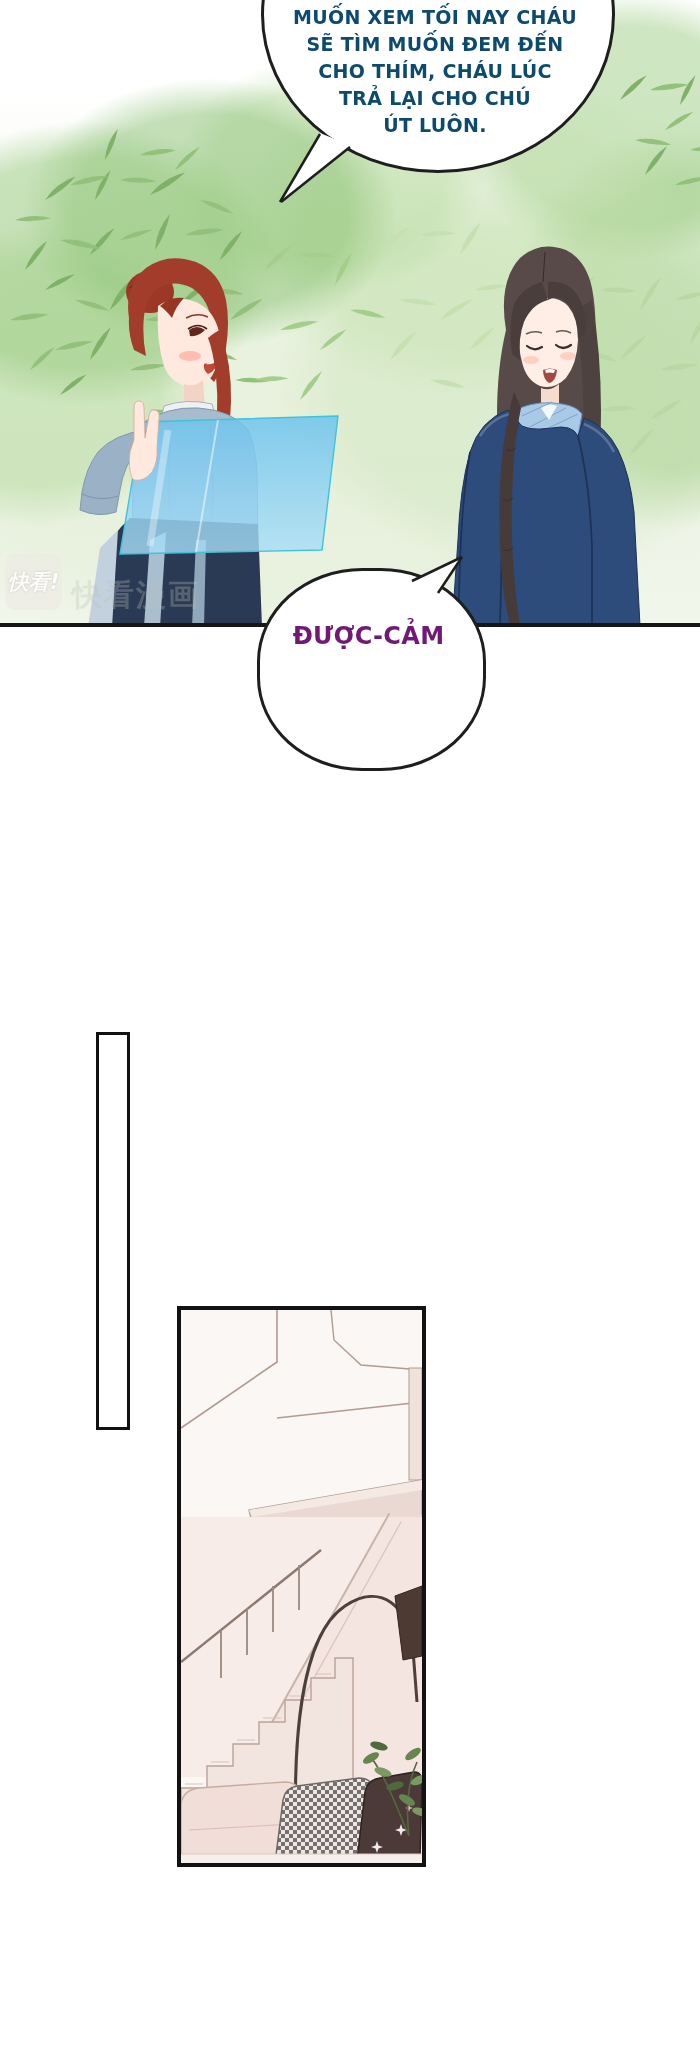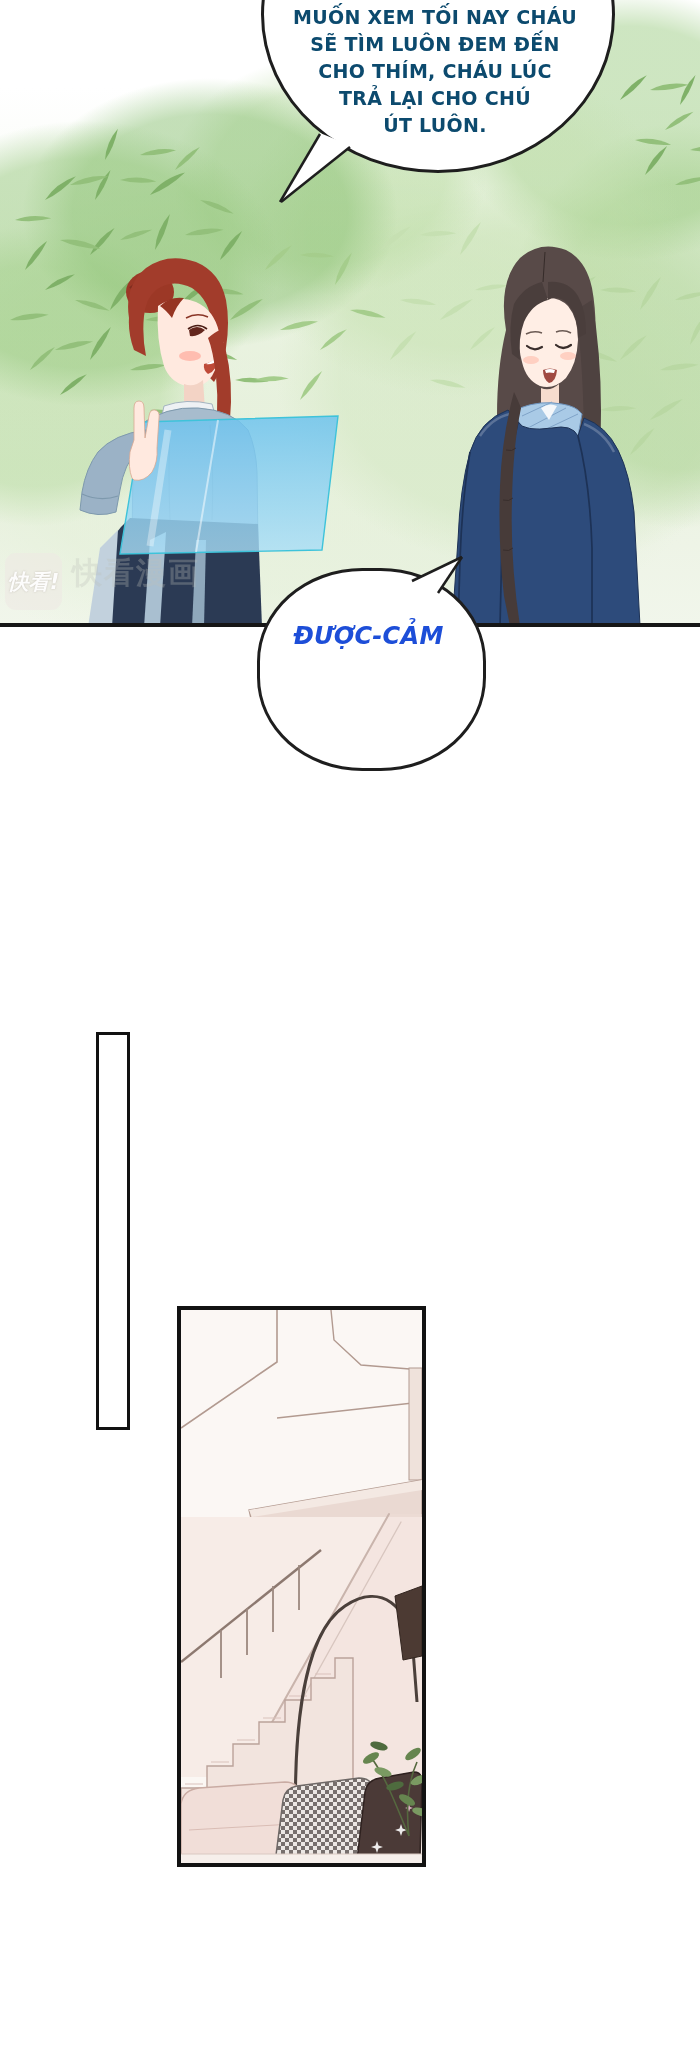--- a/index.html
+++ b/index.html
@@ -21,29 +21,29 @@
   #garden-svg{position:absolute;left:0;top:0;}
   #panel1-border{position:absolute;left:0;top:623px;width:700px;height:4px;background:#161616;z-index:3;}
   
   .bubble{position:absolute;background:#ffffff;border:3px solid #1e1e1e;z-index:5;}
   #bubble1{left:261px;top:-144px;width:348px;height:311px;border-radius:50%;}
   #bubble1-text{position:absolute;left:261px;top:4px;width:348px;z-index:7;text-align:center;
     font-size:19px;font-weight:bold;letter-spacing:.3px;color:#0c4a6e;line-height:27px;}
   #bubble1-tail{position:absolute;left:0;top:0;z-index:6;}
   #bubble2{left:257px;top:568px;width:223px;height:197px;border-radius:46%;}
   #bubble2-text{position:absolute;left:257px;top:618px;width:223px;z-index:7;text-align:center;
-    font-size:24px;font-weight:bold;letter-spacing:.3px;color:#1d4ed8;line-height:36px;font-style:italic;}
+    font-size:24px;font-weight:bold;letter-spacing:.3px;color:#701a75;line-height:36px;}
   #bubble2-tail{position:absolute;left:0;top:0;z-index:6;}
   
   #watermark{position:absolute;left:5px;top:553px;z-index:4;display:flex;align-items:flex-start;text-align:center;}
   #wm-logo{width:57px;height:57px;border-radius:11px;background:rgba(238,233,227,.58);
     display:flex;align-items:center;justify-content:center;
     color:rgba(255,255,255,.95);font-weight:900;font-size:21px;font-style:italic;
     text-shadow:0 0 2px rgba(170,160,150,.6);}
-  #wm-ghost{margin:0 0 0 10px;font-size:30px;font-weight:900;letter-spacing:2px;
+  #wm-ghost{margin:22px 0 0 10px;font-size:30px;font-weight:900;letter-spacing:2px;
     color:rgba(188,192,186,.30);}
   
   #blank-strip{position:absolute;left:96px;top:1032px;width:28px;height:392px;
     background:#ffffff;border:3.5px solid #111111;z-index:2;}
   
   #interior-panel{position:absolute;left:177px;top:1306px;width:241px;height:553px;
     border:4px solid #121212;background:#fbf7f4;z-index:2;}
 </style>
 </head>
 <body>
@@ -215,21 +215,21 @@
   </div>
 
   <div id="bubble1" class="bubble"></div>
   <svg id="bubble1-tail" width="700" height="627" viewBox="0 0 700 627">
     <polygon points="320,133 352,146 280,203" fill="#ffffff"></polygon>
     <line x1="320" y1="134" x2="280" y2="202" stroke="#1e1e1e" stroke-width="2.5"></line>
     <line x1="350" y1="147" x2="281" y2="202" stroke="#1e1e1e" stroke-width="2.5"></line>
   </svg>
   <div id="bubble1-text">
     <div>MUỐN XEM TỐI NAY CHÁU</div>
-    <div>SẼ TÌM LUÔN ĐEM ĐẾN</div>
+    <div>SẼ TÌM MUỐN ĐEM ĐẾN</div>
     <div>CHO THÍM, CHÁU LÚC</div>
     <div>TRẢ LẠI CHO CHÚ</div>
     <div>ÚT LUÔN.</div>
   </div>
 
   <div id="bubble2" class="bubble"></div>
   <svg id="bubble2-tail" width="700" height="900" viewBox="0 0 700 900">
     <polygon points="412,581 462,557 438,594" fill="#ffffff"></polygon>
     <line x1="412" y1="581" x2="462" y2="557" stroke="#1e1e1e" stroke-width="2.5"></line>
     <line x1="462" y1="557" x2="438" y2="593" stroke="#1e1e1e" stroke-width="2.5"></line>

